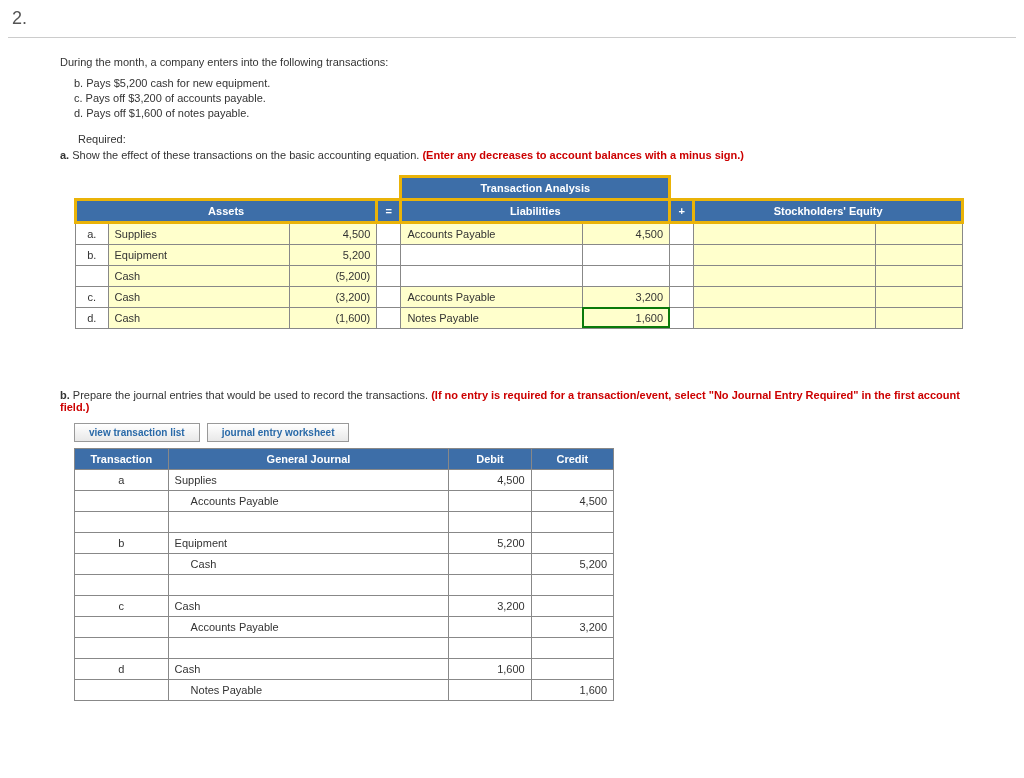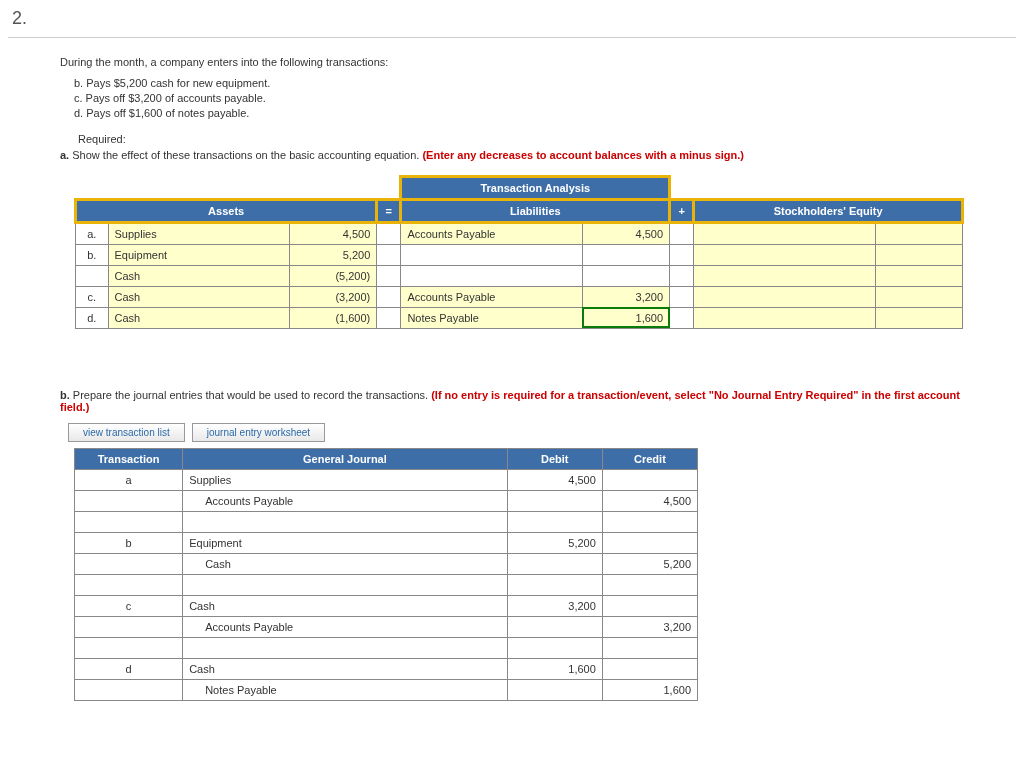--- a/index.html
+++ b/index.html
@@ -56,35 +56,35 @@
   }
   table.analysis td.letter { width: 18px; text-align: center; }
   table.analysis td.acct { width: 160px; }
   table.analysis td.amt { width: 70px; text-align: right; }
   table.analysis td.input { background: #ffffcc; }
   table.analysis td.input-green { background: #ffffcc; outline: 2px solid #0a7a0a; outline-offset: -2px; }
   table.analysis td.blank { background: #fff; }
 
   .part-b { margin-top: 60px; }
 
-  .tabs-row { margin: 10px 0 0 8px; }
+  .tabs-row { margin: 10px 0 0 14px; font-weight: bold; }
   .tab-btn {
     display: inline-block;
     border: 1px solid #999;
     background: linear-gradient(#fff,#e8e8e8);
     font-size: 10px;
     padding: 3px 14px;
     color: #2a6aa8;
     margin-right: 4px;
   }
 
   table.journal {
     border-collapse: collapse;
     margin: 6px 0 0 14px;
-    width: 624px;
+    width: 540px;
   }
   table.journal th {
     background: #3d6ea8;
     color: #fff;
     font-weight: bold;
     font-size: 11px;
     padding: 4px 6px;
     border: 1px solid #888;
     text-align: center;
   }

